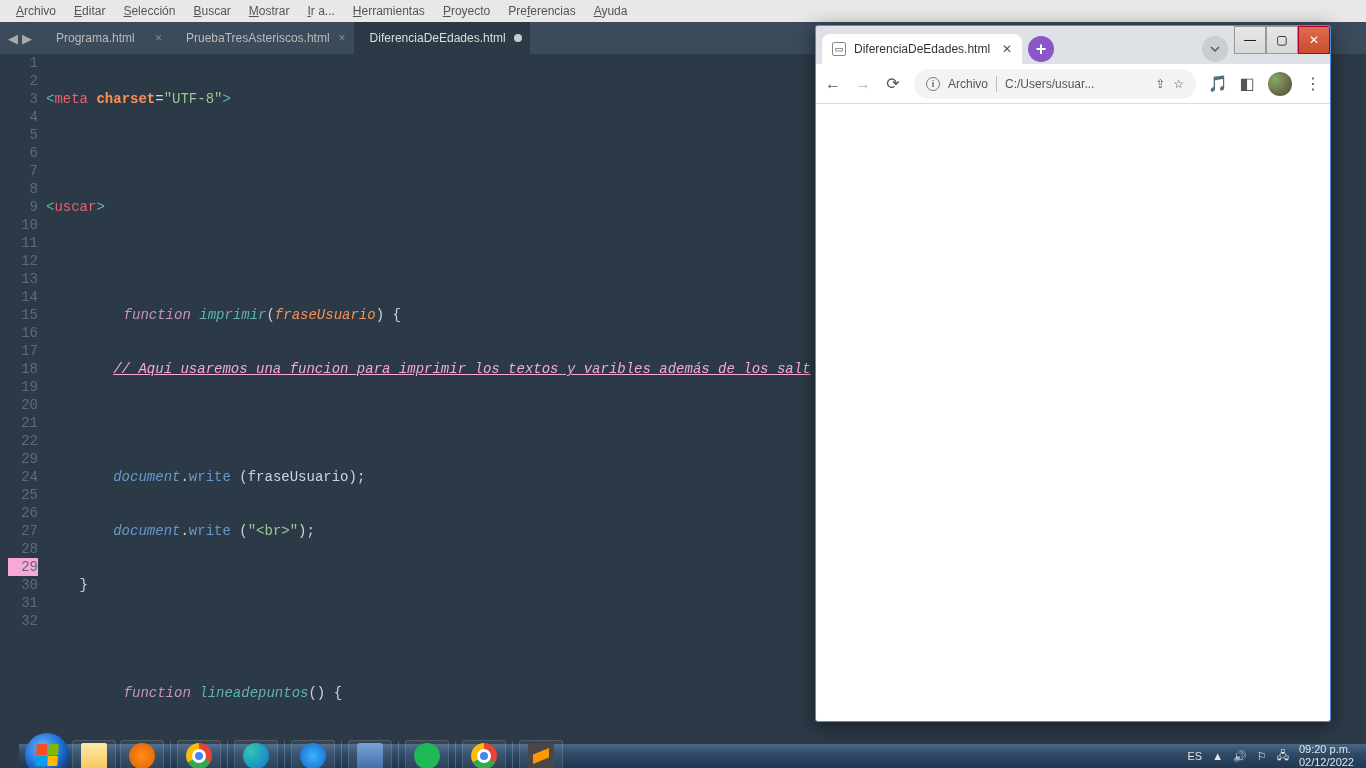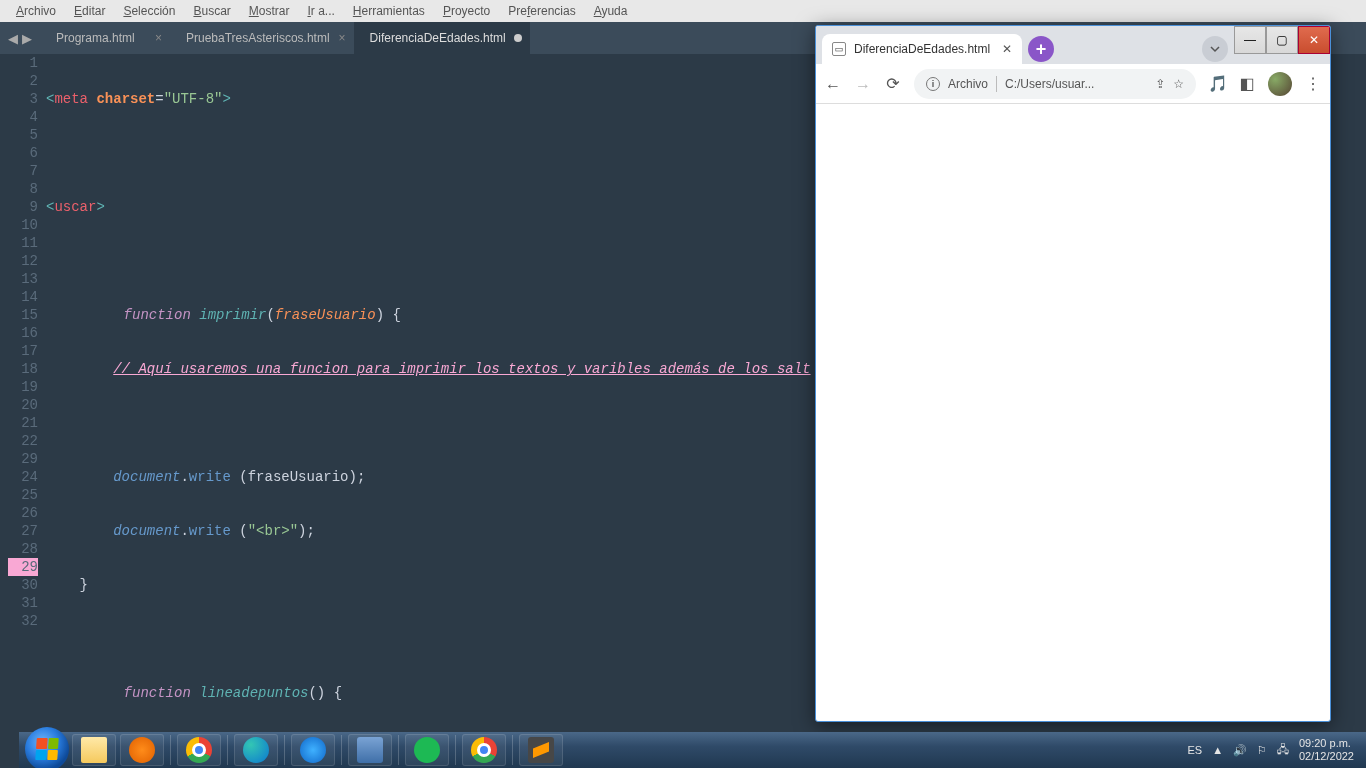--- a/index.html
+++ b/index.html
@@ -50,21 +50,21 @@
 .bdrop{width:26px;height:26px;border-radius:50%;background:#c9cdd4;display:flex;align-items:center;justify-content:center;margin-bottom:2px;margin-right:96px;}
 .btoolbar{height:40px;background:#fff;border-bottom:1px solid #ddd;display:flex;align-items:center;padding:0 8px;gap:12px;}
 .btoolbar .icn{color:#555;width:18px;text-align:center;font-size:16px;}
 .addr{flex:1;height:30px;background:#f1f3f4;border-radius:15px;display:flex;align-items:center;padding:0 12px;gap:8px;font-size:12px;color:#555;overflow:hidden;}
 .addr .info{width:14px;height:14px;border:1.5px solid #777;border-radius:50%;display:flex;align-items:center;justify-content:center;font-size:9px;font-weight:bold;}
 .addr .bar{width:1px;height:16px;background:#bbb;}
 .avatar{width:24px;height:24px;border-radius:50%;background:radial-gradient(circle at 30% 30%, #8a6, #543);}
 .bcontent{flex:1;padding:12px 10px;font-family:"Times New Roman",serif;font-size:16px;color:#000;line-height:1.25;}
 
 
-.taskbar{position:absolute;bottom:0;left:0;right:0;height:36px;background:linear-gradient(#4a6888,#2f4a68 40%,#203850);display:flex;align-items:center;padding:0 6px;gap:2px;margin-left:19px;}
+.taskbar{position:absolute;bottom:0;left:0;right:0;height:24px;background:linear-gradient(#4a6888,#2f4a68 40%,#203850);display:flex;align-items:center;padding:0 6px;gap:2px;margin-left:19px;}
 .start{width:44px;height:44px;margin-top:-3px;border-radius:50%;background:radial-gradient(circle at 40% 35%,#6fb6f7 0%,#2a7de0 40%,#0e4a99 70%);display:flex;align-items:center;justify-content:center;position:relative;}
 .start .flag{width:22px;height:22px;display:grid;grid-template:1fr 1fr/1fr 1fr;gap:1px;transform:skew(-4deg,0);}
 .start .flag div{border-radius:1px;}
 .tbtn{height:32px;min-width:44px;border-radius:3px;background:rgba(255,255,255,.06);display:flex;align-items:center;justify-content:center;border:1px solid rgba(255,255,255,.12);margin:0 1px;}
 .tbtn img,.tbtn .ico{width:26px;height:26px;}
 .tray{margin-left:auto;display:flex;align-items:center;gap:10px;color:#e5e5e5;font-size:11px;padding-right:6px;}
 .tray .clk{text-align:left;line-height:1.2;}
 .sep{width:1px;height:30px;background:rgba(255,255,255,.2);margin:0 3px;}
 
 

